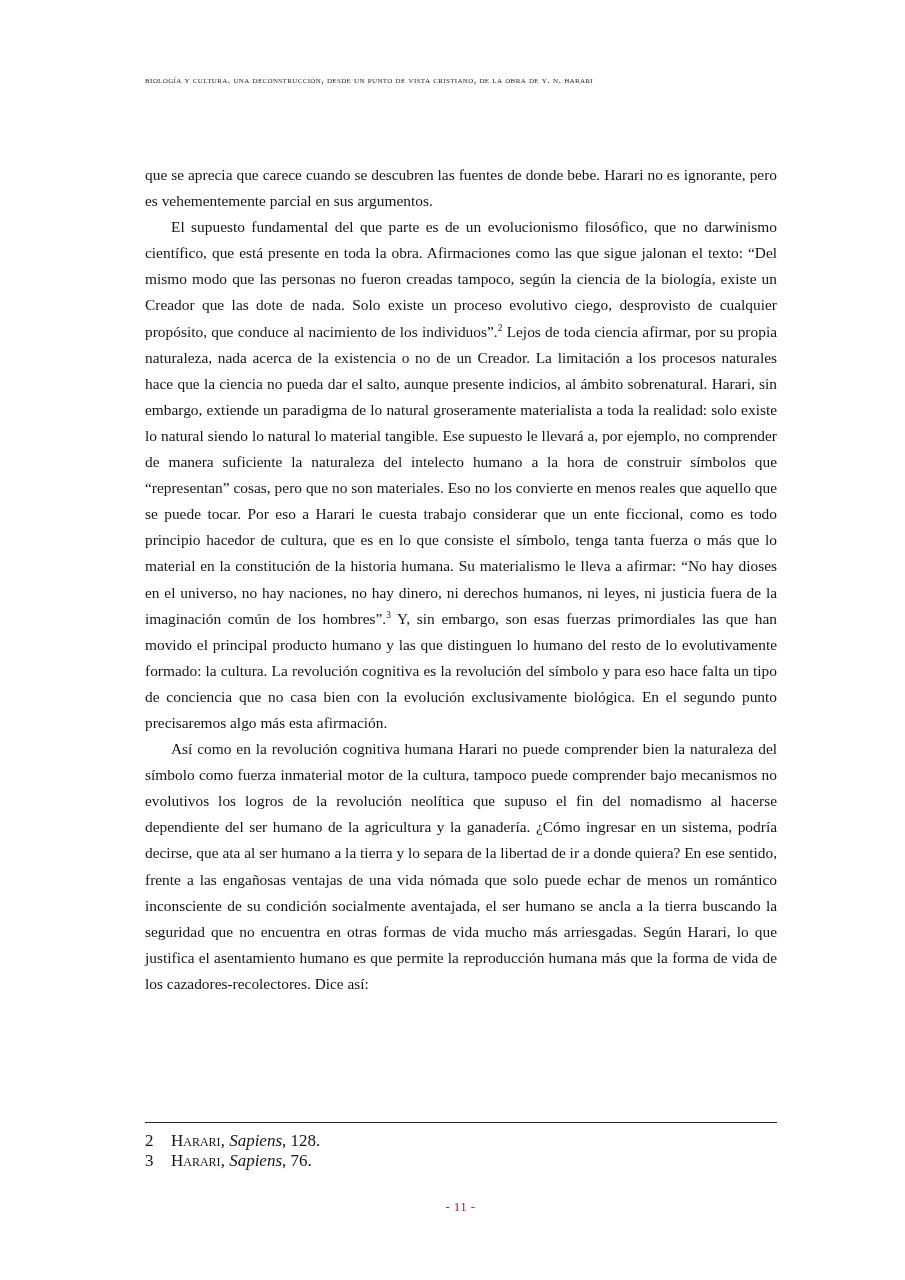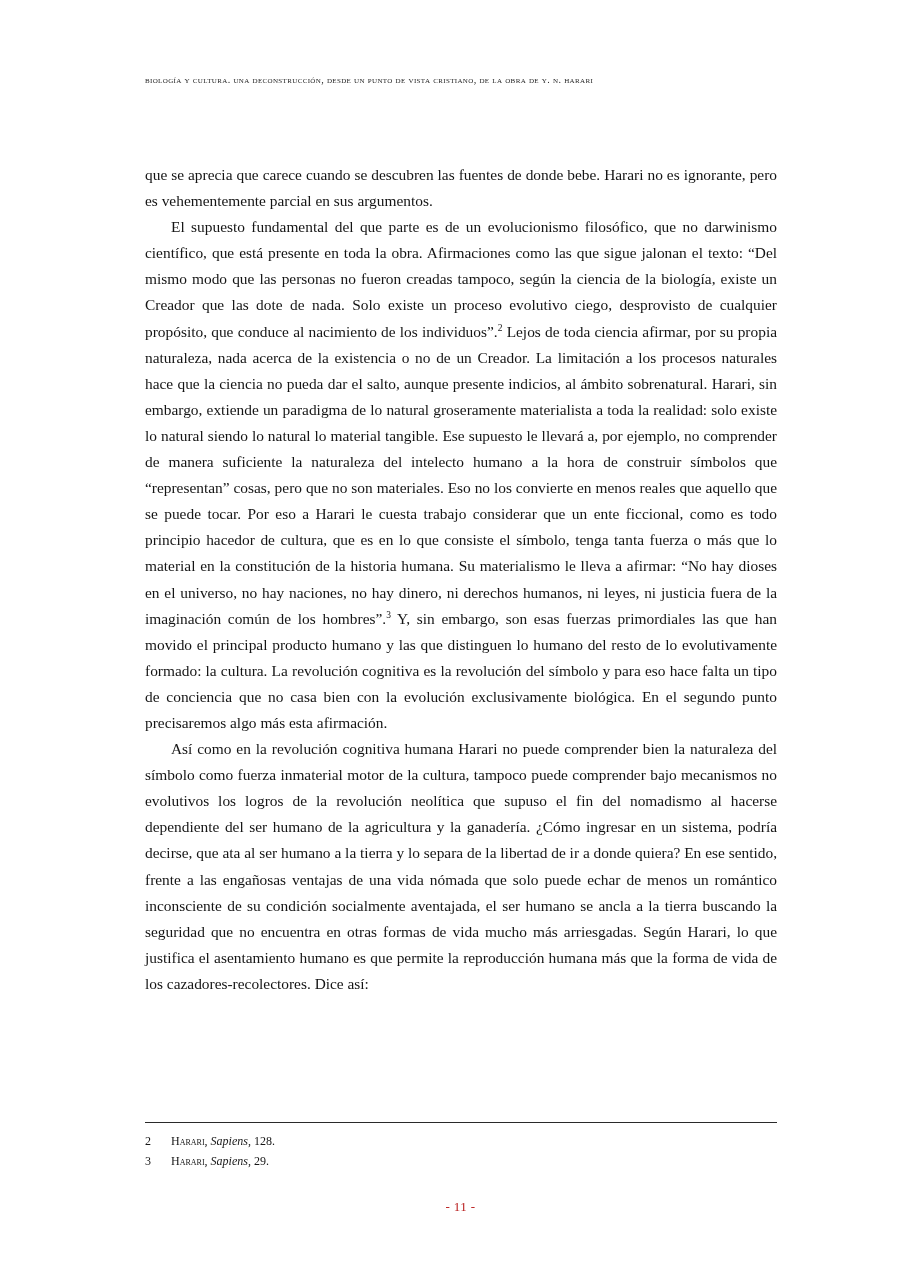--- a/index.html
+++ b/index.html
@@ -64,21 +64,21 @@
     top: 1122px;
     width: 632px;
     height: 1px;
     background: #2a2a2a;
   }
   .footnotes {
     position: absolute;
     left: 137px;
     top: 1131px;
     width: 632px;
-    font-size: 12px;
+    font-size: 17px;
     line-height: 20px;
     color: #161616;
   }
   .fn-row {
     display: block;
     white-space: nowrap;
   }
   .fn-num {
     display: inline-block;
     width: 26px;
@@ -117,19 +117,19 @@
 
   </div>
 
   <div class="footnote-rule"></div>
 
   <div class="footnotes">
     <div class="fn-row">
       <span class="fn-num">2</span><span class="fn-author">Harari</span>, <span class="fn-title">Sapiens</span><span>, 128.</span>
     </div>
     <div class="fn-row">
-      <span class="fn-num">3</span><span class="fn-author">Harari</span>, <span class="fn-title">Sapiens</span><span>, 29.</span>
+      <span class="fn-num">3</span><span class="fn-author">Harari</span>, <span class="fn-title">Sapiens</span><span>, 76.</span>
     </div>
   </div>
 
   <div class="folio">- 11 -</div>
 
 </div>
 
 </body></html>

